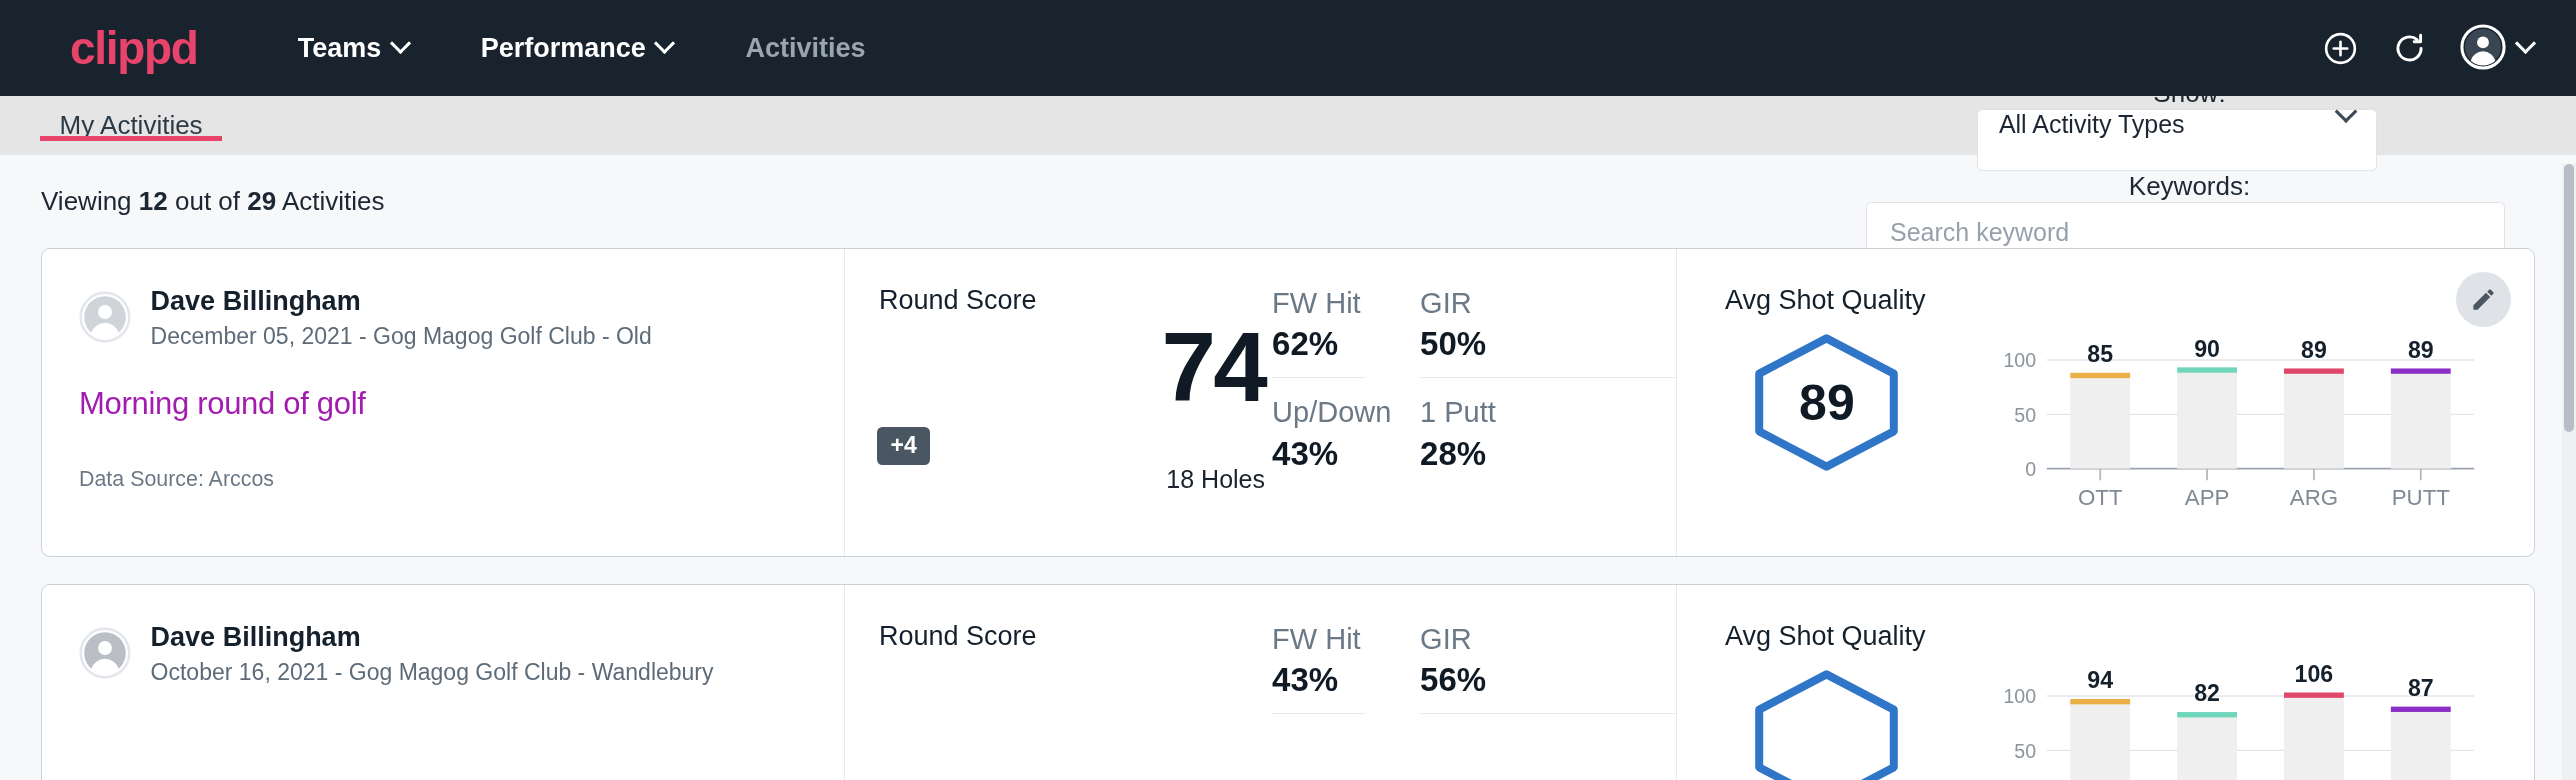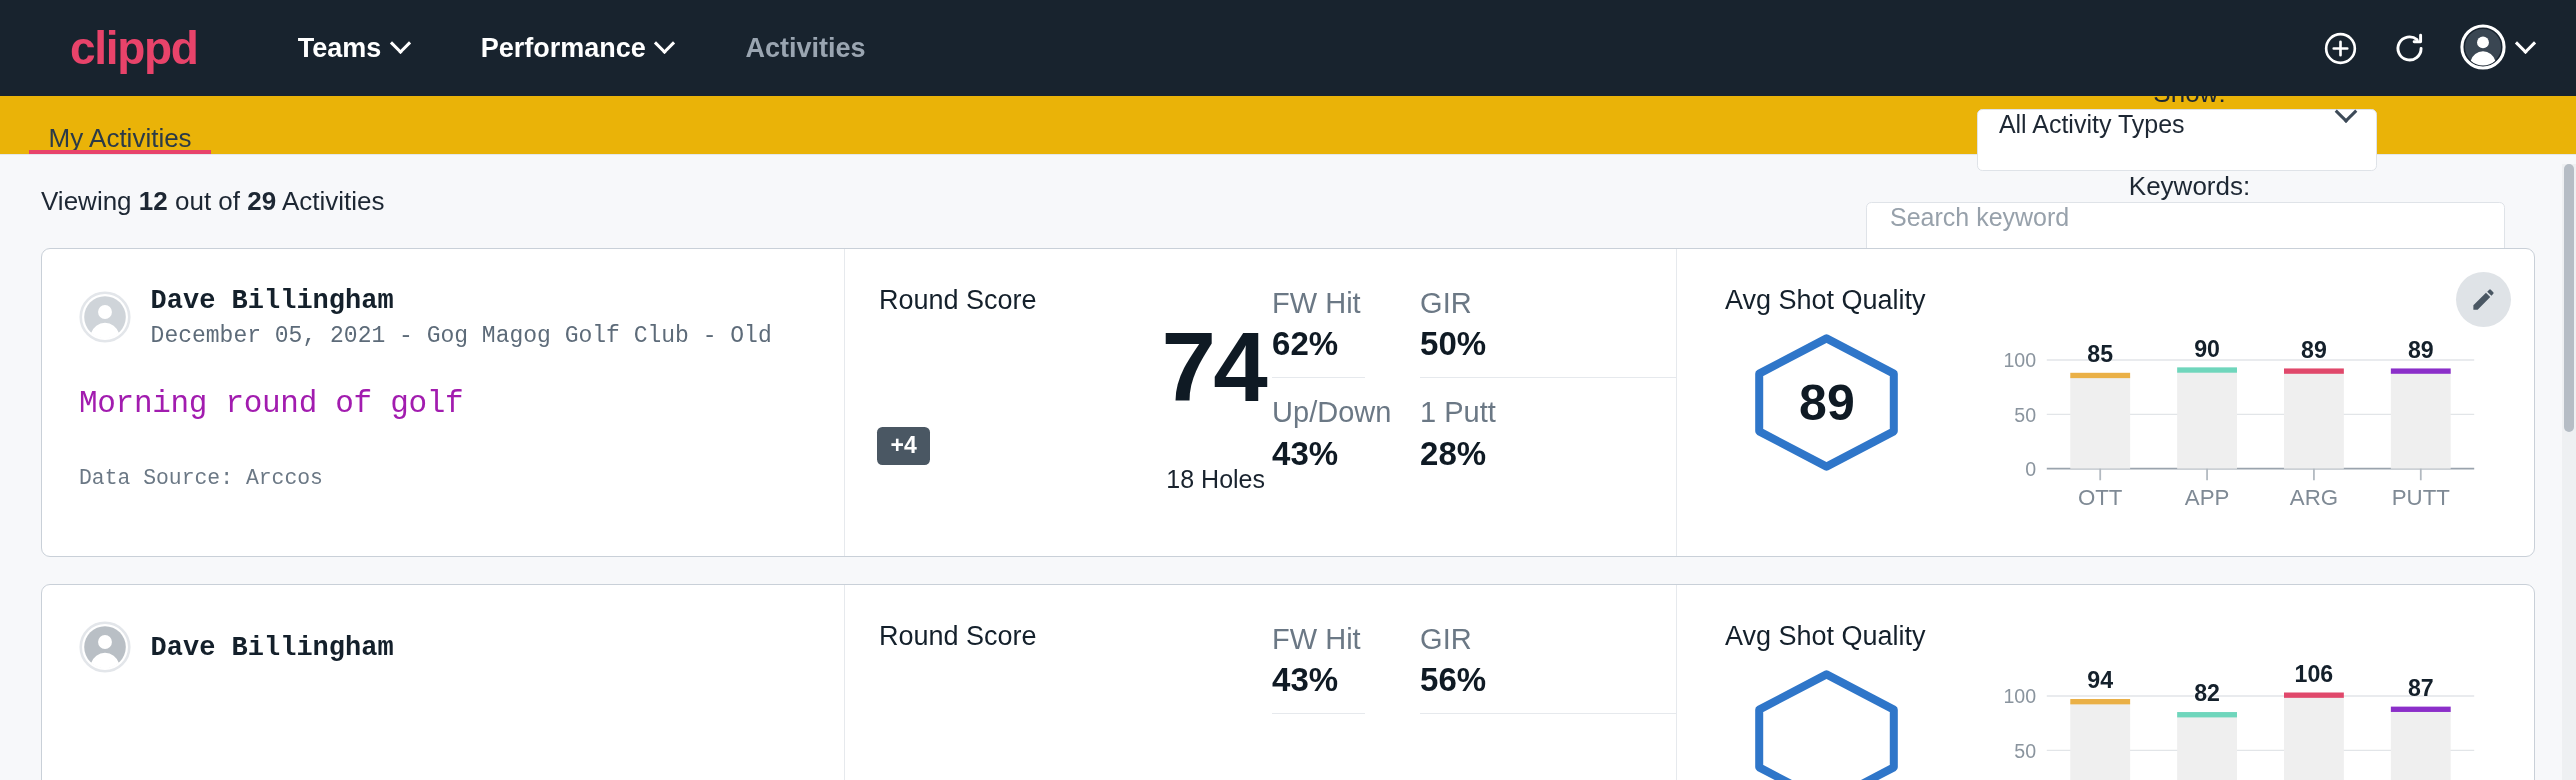--- a/index.html
+++ b/index.html
@@ -53,25 +53,25 @@
     display: flex;
     align-items: center;
     gap: 32px;
   }
   .icon-btn { cursor: pointer; display: flex; align-items: center; }
   .avatar-wrap { display: flex; align-items: center; gap: 12.5px; cursor: pointer; }
 
   
   .tabstrip {
     height: 59px;
-    background: #eab308;
+    background: #e5e5e5;
     border-bottom: 0.9px solid #e3e7eb;
     display: flex;
-    align-items: flex-end;
-    padding: 0 29px;
+    align-items: center;
+    padding: 0 40px;
   }
   .tab {
     display: flex;
     align-items: center;
     font-size: 26px;
     color: #4a5866;
     padding: 0 19.6px;
     cursor: pointer;
     position: relative;
   }
@@ -130,21 +130,21 @@
     border-bottom: 3.6px solid #3d4a58;
     transform: rotate(45deg) translate(-4.5px,-4.5px);
   }
   .search-box {
     width: 639px;
     height: 62px;
     background: #ffffff;
     border: 1.3px solid #dfe3e8;
     border-radius: 5.4px;
     display: flex;
-    align-items: flex-start;
+    align-items: center;
     padding: 0 23px;
     margin-right: 30px;
   }
   .search-box input {
     border: none;
     outline: none;
     width: 100%;
     font-size: 25px;
     font-family: "Liberation Sans", sans-serif;
     color: #1d2733;
@@ -181,21 +181,20 @@
     height: 309px;
     display: flex;
     align-items: stretch;
     position: relative;
     margin-bottom: 27px;
   }
   .col-left {
     width: 803px;
     padding: 36px 0 0 37px;
     border-right: 1.3px solid #e6e9ed;
-    font-family: Liberation Mono, monospace;
   }
   .person-row { display: flex; align-items: center; gap: 19.6px; }
   .person-name { font-size: 27px; font-weight: 700; color: #14202b; line-height: 1.25; }
   .person-sub  { font-size: 23px; color: #5d6b79; line-height: 1.3; margin-top: 3.6px; }
   .activity-title {
     font-size: 31px;
     font-weight: 400;
     color: #a21caf;
     margin-top: 34px;
     letter-spacing: -0.3px;
@@ -500,20 +499,21 @@
         <span>
           <svg width="52" height="52" viewBox="0 0 24 24">
             <circle cx="12" cy="12" r="11.2" fill="#ffffff" stroke="#e3e6ea" stroke-width="1.2"></circle>
             <circle cx="12" cy="12" r="9.6" fill="#b9bfc5"></circle>
             <circle cx="12" cy="9.7" r="3.2" fill="#ffffff"></circle>
             <path d="M5.6 19.4a6.7 6.7 0 0 1 12.8 0 9.6 9.6 0 0 1-12.8 0z" fill="#ffffff"></path>
           </svg>
         </span>
         <span>
           <div class="person-name">Dave Billingham</div>
+          <div class="person-sub">October 16, 2021 - Gog Magog Golf Club - Wandlebury</div>
         </span>
       </div>
     </div>
 
     <div class="col-score">
       <div class="section-label">Round Score</div>
       <div class="score-row">
         <span class="score-num"></span>
       </div>
     </div>

